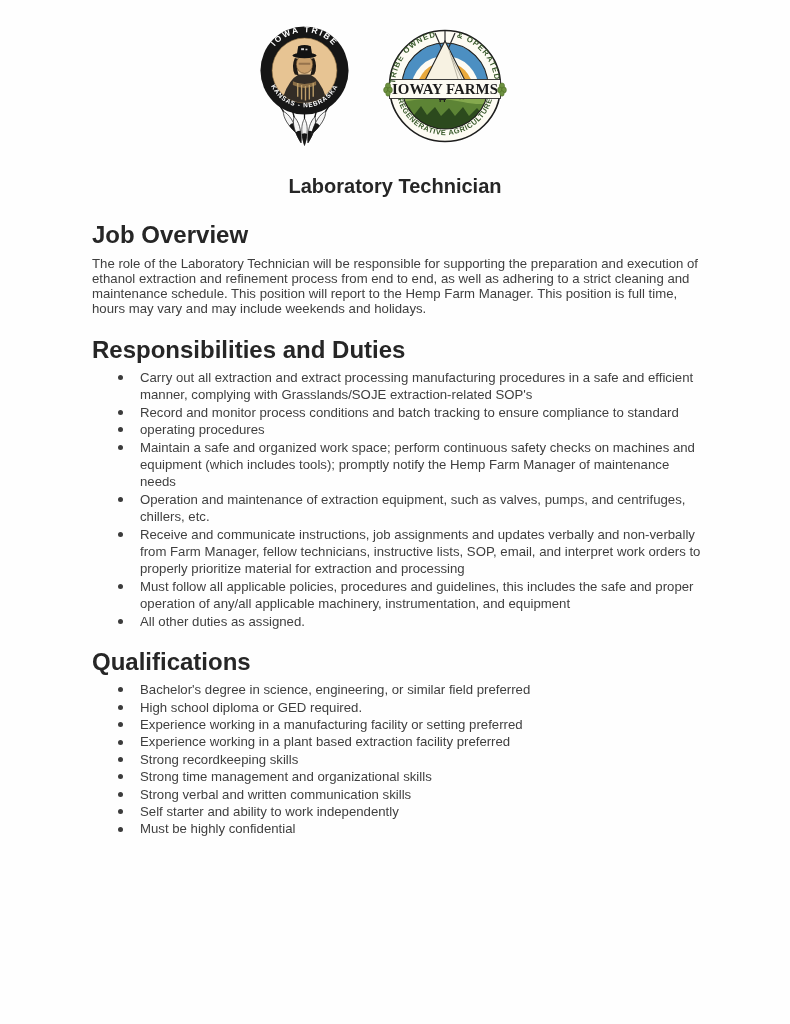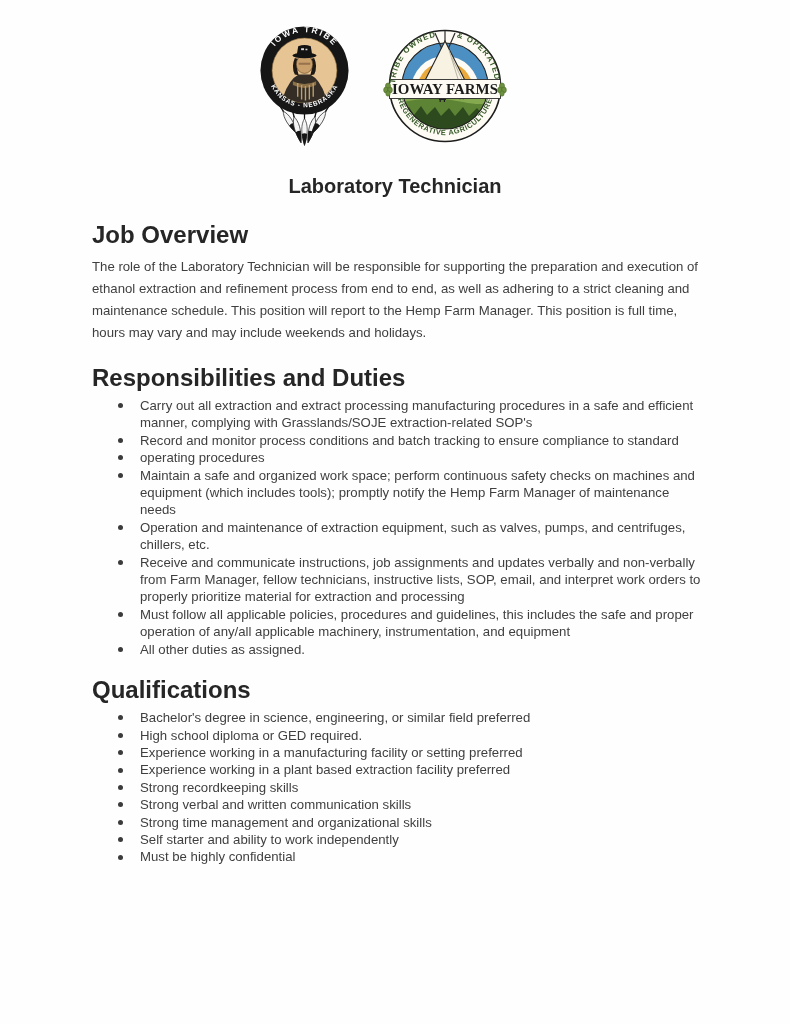--- a/index.html
+++ b/index.html
@@ -43,21 +43,21 @@
     font-weight:bold;
     color:#262626;
     margin:0;
   }
   #h-overview        { margin-top:25px; }
   #h-responsibilities{ margin-top:22px; }
   #h-qualifications  { margin-top:20px; }
 
   p.body-text {
     font-size:13.2px;
-    line-height:22px;
+    line-height:15px;
     margin:9px 0 0 0;
     color:#3f3f3f;
   }
   ul.bullet-list {
     list-style:none;
     margin:7px 0 0 0;
     padding:0 0 0 48px;
     font-size:13.2px;
     line-height:17.4px;
     color:#3f3f3f;
@@ -225,20 +225,20 @@
         <li>All other duties as assigned.</li>
       </ul>
 
     <h2 class="sec-heading" id="h-qualifications">Qualifications</h2>
     <ul class="bullet-list">
         <li>Bachelor's degree in science, engineering,  or similar field preferred</li>
         <li>High school diploma or GED required.</li>
         <li>Experience working in a manufacturing facility or setting preferred</li>
         <li>Experience working in a plant based extraction facility preferred</li>
         <li>Strong recordkeeping skills</li>
+        <li>Strong time management and organizational skills</li>
         <li>Strong verbal and written communication skills</li>
-        <li>Strong time management and organizational skills</li>
         <li>Self starter and ability to work independently</li>
         <li>Must be highly confidential</li>
       </ul>
   </div>
 
 </div>
 
 </body></html>

